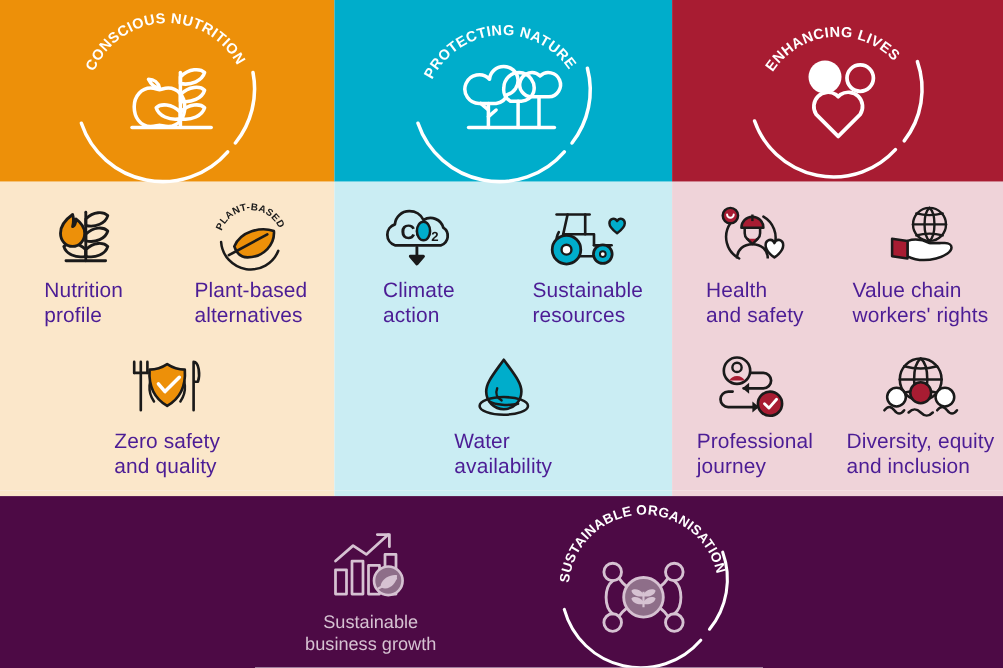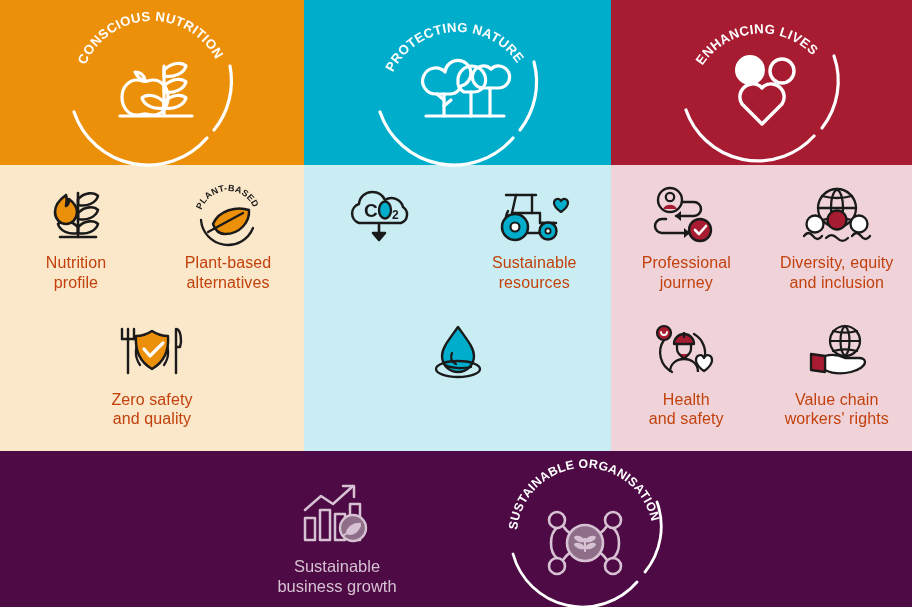--- a/index.html
+++ b/index.html
@@ -27,24 +27,23 @@
   .row { flex: 1; display: flex; }
   .cell {
     flex: 1;
     display: flex; flex-direction: column;
     align-items: center; justify-content: flex-start;
     padding-top: 9px;
   }
   .cell .glyph { height: 68px; display: flex; align-items: center; justify-content: center; }
   .cell .cap {
     margin-top: 3px;
-    text-align: center;
-    font-size: 16px;
+    font-size: 19px;
     line-height: 1.22;
-    color: #c2410c;
+    color: #4c1d95;
     letter-spacing: .1px;
     white-space: pre-line;
   }
 
   
   .divider { height: 5px; width: 100%; display: flex; }
   .divider i { display: block; height: 100%; }
   .footer {
     flex: 1;
     background: #4d0a45;
@@ -193,20 +192,22 @@
                 <path d="M18 38 a10 10 0 0 1 0 -19 a13 13 0 0 1 13 -12 a14 14 0 0 1 13 8 a12 12 0 0 1 18 7 a9 9 0 0 1 -2 16 z" fill="none" stroke="#1A1A1A" stroke-width="2.5" stroke-linejoin="round"></path>
                 <text x="23" y="32" fill="#1A1A1A" style="font-size:19px;font-weight:bold;letter-spacing:-.4px">CO</text>
                 <ellipse cx="44" cy="25" rx="6" ry="8.5" fill="#00ADCB" stroke="#1A1A1A" stroke-width="2.3"></ellipse>
                 <text x="51" y="34" fill="#1A1A1A" style="font-size:12px;font-weight:bold">2</text>
                 <g fill="none" stroke="#1A1A1A" stroke-width="2.6" stroke-linecap="round" stroke-linejoin="round">
                   <path d="M38 40 V 54"></path>
                   <path d="M32 48 l6 7 l6 -7 z" fill="#1A1A1A"></path>
                 </g>
               </svg>
             </div>
+            <div class="cap">Climate
+action</div>
           </div>
 
           <div class="cell">
             <div class="glyph">
               <svg width="80" height="62" viewBox="0 0 80 62">
                 <g fill="none" stroke="#1A1A1A" stroke-width="2.4" stroke-linecap="round" stroke-linejoin="round">
                   <path d="M12 10 H 42"></path>
                   <path d="M22 10 L 18 28 M38 10 V 28"></path>
                   <path d="M18 28 H 46 v 10 H 60 v 10 H 18 z"></path>
                   <path d="M14 26 a16 16 0 0 0 -2 10"></path>
@@ -229,20 +230,22 @@
             <div class="glyph">
               <svg width="70" height="60" viewBox="0 0 70 60">
                 <path d="M35 4 c10 14 16 21 16 29 a16 16 0 0 1 -32 0 c0 -8 6 -15 16 -29 z" fill="#00ADCB" stroke="#1A1A1A" stroke-width="2.4" stroke-linejoin="round"></path>
                 <path d="M29 30 c-2 5 0 9 4 11" fill="none" stroke="#1A1A1A" stroke-width="2.2" stroke-linecap="round"></path>
                 <g fill="none" stroke="#1A1A1A" stroke-width="2.3" stroke-linecap="round">
                   <ellipse cx="35" cy="46" rx="22" ry="8"></ellipse>
                   <path d="M22 42 a18 6 0 0 0 26 2"></path>
                 </g>
               </svg>
             </div>
+            <div class="cap">Water
+availability</div>
           </div>
 
         </div>
       </div>
     </div>
 
     <div class="pillar p2">
       <div class="pillar-head" style="background:#A81C32">
         <svg width="200" height="150" viewBox="0 0 200 150">
           <defs>
@@ -258,20 +261,65 @@
             <circle cx="120" cy="63" r="12" fill="none" stroke="#fff" stroke-width="3.4"></circle>
             <path d="M100 116 L 80 96 a13 13 0 0 1 18 -18 l2 2 l2 -2 a13 13 0 0 1 18 18 z" fill="none" stroke="#fff" stroke-width="3.4" stroke-linejoin="round"></path>
           </g>
         </svg>
       </div>
       <div class="pillar-body" style="background:#EFD3D9">
         <div class="row">
 
           <div class="cell">
             <div class="glyph">
+              <svg width="72" height="58" viewBox="0 0 72 58">
+                <g fill="none" stroke="#1A1A1A" stroke-width="2.3" stroke-linecap="round">
+                  <path d="M14 16 A 22 22 0 0 0 22 48"></path>
+                  <path d="M44 10 A 22 22 0 0 1 54 36"></path>
+                </g>
+                <circle cx="14" cy="9" r="7" fill="#A81C32" stroke="#1A1A1A" stroke-width="2.2"></circle>
+                <path d="M11 8 a3 3 0 0 0 6 0" fill="none" stroke="#fff" stroke-width="1.8" stroke-linecap="round"></path>
+                <g>
+                  <path d="M24 20 a10 10 0 0 1 20 0 z" fill="#A81C32" stroke="#1A1A1A" stroke-width="2.3" stroke-linejoin="round"></path>
+                  <path d="M34 14 V 8" stroke="#1A1A1A" stroke-width="2.2" fill="none"></path>
+                  <path d="M27 20 v5 a7 7 0 0 0 14 0 v-5" fill="none" stroke="#1A1A1A" stroke-width="2.3"></path>
+                  <path d="M29 30 l5 5 l5 -5" fill="#A81C32" stroke="#1A1A1A" stroke-width="2.2" stroke-linejoin="round"></path>
+                  <path d="M20 48 c0 -8 6 -13 14 -13 c8 0 14 5 14 13" fill="none" stroke="#1A1A1A" stroke-width="2.3"></path>
+                </g>
+                <path d="M46 36 c0 -5 6 -7 8 -2 c2 -5 8 -3 8 2 c0 6 -8 11 -8 11 s-8 -5 -8 -11 z" fill="#fff" stroke="#1A1A1A" stroke-width="2.3" stroke-linejoin="round"></path>
+              </svg>
+            </div>
+            <div class="cap">Health
+and safety</div>
+          </div>
+
+          <div class="cell">
+            <div class="glyph">
+              <svg width="80" height="58" viewBox="0 0 80 58">
+                <g fill="none" stroke="#1A1A1A" stroke-width="2.2" stroke-linecap="round">
+                  <circle cx="48" cy="17" r="15"></circle>
+                  <path d="M33 17 h30"></path>
+                  <path d="M48 2 c-6 5 -6 25 0 30 M48 2 c6 5 6 25 0 30"></path>
+                  <path d="M36 7 a24 11 0 0 0 24 0 M36 27 a24 11 0 0 1 24 0"></path>
+                </g>
+                <g>
+                  <path d="M28 32 c6 -2 14 -1 20 2 h14 c4 0 6 2 6 4 c0 4 -6 8 -14 10 c-8 2 -18 2 -26 -2 z" fill="#fff" stroke="#1A1A1A" stroke-width="2.3" stroke-linejoin="round"></path>
+                  <path d="M48 34 h10" fill="none" stroke="#1A1A1A" stroke-width="2"></path>
+                </g>
+                <path d="M14 30 l14 2 v 16 l-14 -2 z" fill="#A81C32" stroke="#1A1A1A" stroke-width="2.3" stroke-linejoin="round"></path>
+              </svg>
+            </div>
+            <div class="cap">Value chain
+workers' rights</div>
+          </div>
+        </div>
+        <div class="row">
+
+          <div class="cell">
+            <div class="glyph">
               <svg width="72" height="60" viewBox="0 0 72 60">
                 <circle cx="20" cy="14" r="12" fill="none" stroke="#1A1A1A" stroke-width="2.4"></circle>
                 <circle cx="20" cy="11" r="4.2" fill="none" stroke="#1A1A1A" stroke-width="2.2"></circle>
                 <path d="M13 23 a8 8 0 0 1 14 0 z" fill="#A81C32" stroke="none"></path>
                 <g fill="none" stroke="#1A1A1A" stroke-width="2.5" stroke-linecap="round" stroke-linejoin="round">
                   <path d="M32 16 h12 a7 7 0 0 1 0 14 H 26"></path>
                   <path d="M31 25 l-6 5 l6 5" fill="#1A1A1A" stroke="none"></path>
                   <path d="M16 33 h-4 a7 7 0 0 0 0 14 h 26"></path>
                   <path d="M34 42 l6 5 l-6 5" fill="#1A1A1A" stroke="none"></path>
                 </g>
@@ -297,65 +345,20 @@
                 <circle cx="61" cy="38" r="8.5" fill="#fff" stroke="#1A1A1A" stroke-width="2.3"></circle>
                 <g fill="none" stroke="#1A1A1A" stroke-width="2.3" stroke-linecap="round">
                   <path d="M6 50 c3 -4 6 -4 9 0 c3 4 6 4 9 0"></path>
                   <path d="M28 52 c4 -4 7 -4 11 0 c4 4 7 4 11 0"></path>
                   <path d="M54 50 c3 -4 6 -4 9 0 c3 4 6 4 9 0"></path>
                 </g>
               </svg>
             </div>
             <div class="cap">Diversity, equity
 and inclusion</div>
-          </div>
-        </div>
-        <div class="row">
-
-          <div class="cell">
-            <div class="glyph">
-              <svg width="72" height="58" viewBox="0 0 72 58">
-                <g fill="none" stroke="#1A1A1A" stroke-width="2.3" stroke-linecap="round">
-                  <path d="M14 16 A 22 22 0 0 0 22 48"></path>
-                  <path d="M44 10 A 22 22 0 0 1 54 36"></path>
-                </g>
-                <circle cx="14" cy="9" r="7" fill="#A81C32" stroke="#1A1A1A" stroke-width="2.2"></circle>
-                <path d="M11 8 a3 3 0 0 0 6 0" fill="none" stroke="#fff" stroke-width="1.8" stroke-linecap="round"></path>
-                <g>
-                  <path d="M24 20 a10 10 0 0 1 20 0 z" fill="#A81C32" stroke="#1A1A1A" stroke-width="2.3" stroke-linejoin="round"></path>
-                  <path d="M34 14 V 8" stroke="#1A1A1A" stroke-width="2.2" fill="none"></path>
-                  <path d="M27 20 v5 a7 7 0 0 0 14 0 v-5" fill="none" stroke="#1A1A1A" stroke-width="2.3"></path>
-                  <path d="M29 30 l5 5 l5 -5" fill="#A81C32" stroke="#1A1A1A" stroke-width="2.2" stroke-linejoin="round"></path>
-                  <path d="M20 48 c0 -8 6 -13 14 -13 c8 0 14 5 14 13" fill="none" stroke="#1A1A1A" stroke-width="2.3"></path>
-                </g>
-                <path d="M46 36 c0 -5 6 -7 8 -2 c2 -5 8 -3 8 2 c0 6 -8 11 -8 11 s-8 -5 -8 -11 z" fill="#fff" stroke="#1A1A1A" stroke-width="2.3" stroke-linejoin="round"></path>
-              </svg>
-            </div>
-            <div class="cap">Health
-and safety</div>
-          </div>
-
-          <div class="cell">
-            <div class="glyph">
-              <svg width="80" height="58" viewBox="0 0 80 58">
-                <g fill="none" stroke="#1A1A1A" stroke-width="2.2" stroke-linecap="round">
-                  <circle cx="48" cy="17" r="15"></circle>
-                  <path d="M33 17 h30"></path>
-                  <path d="M48 2 c-6 5 -6 25 0 30 M48 2 c6 5 6 25 0 30"></path>
-                  <path d="M36 7 a24 11 0 0 0 24 0 M36 27 a24 11 0 0 1 24 0"></path>
-                </g>
-                <g>
-                  <path d="M28 32 c6 -2 14 -1 20 2 h14 c4 0 6 2 6 4 c0 4 -6 8 -14 10 c-8 2 -18 2 -26 -2 z" fill="#fff" stroke="#1A1A1A" stroke-width="2.3" stroke-linejoin="round"></path>
-                  <path d="M48 34 h10" fill="none" stroke="#1A1A1A" stroke-width="2"></path>
-                </g>
-                <path d="M14 30 l14 2 v 16 l-14 -2 z" fill="#A81C32" stroke="#1A1A1A" stroke-width="2.3" stroke-linejoin="round"></path>
-              </svg>
-            </div>
-            <div class="cap">Value chain
-workers' rights</div>
           </div>
         </div>
       </div>
     </div>
   </div>
 
   <div class="divider">
     <i style="width:304px;background:#FBE7CA"></i>
     <i style="width:307px;background:#CAEDF3"></i>
     <i style="width:301px;background:#EFD3D9"></i>

